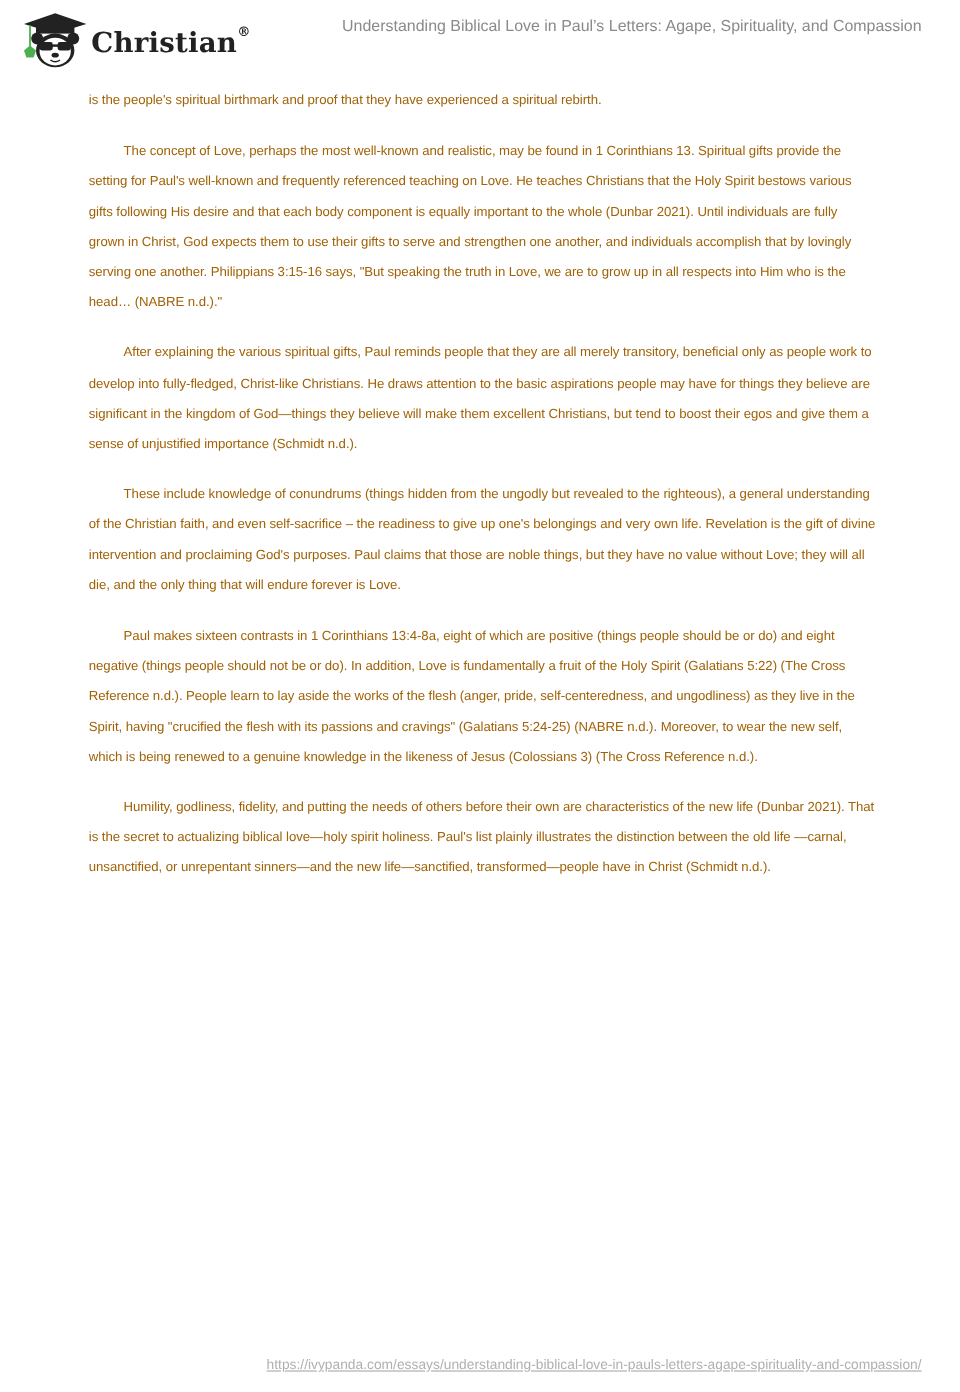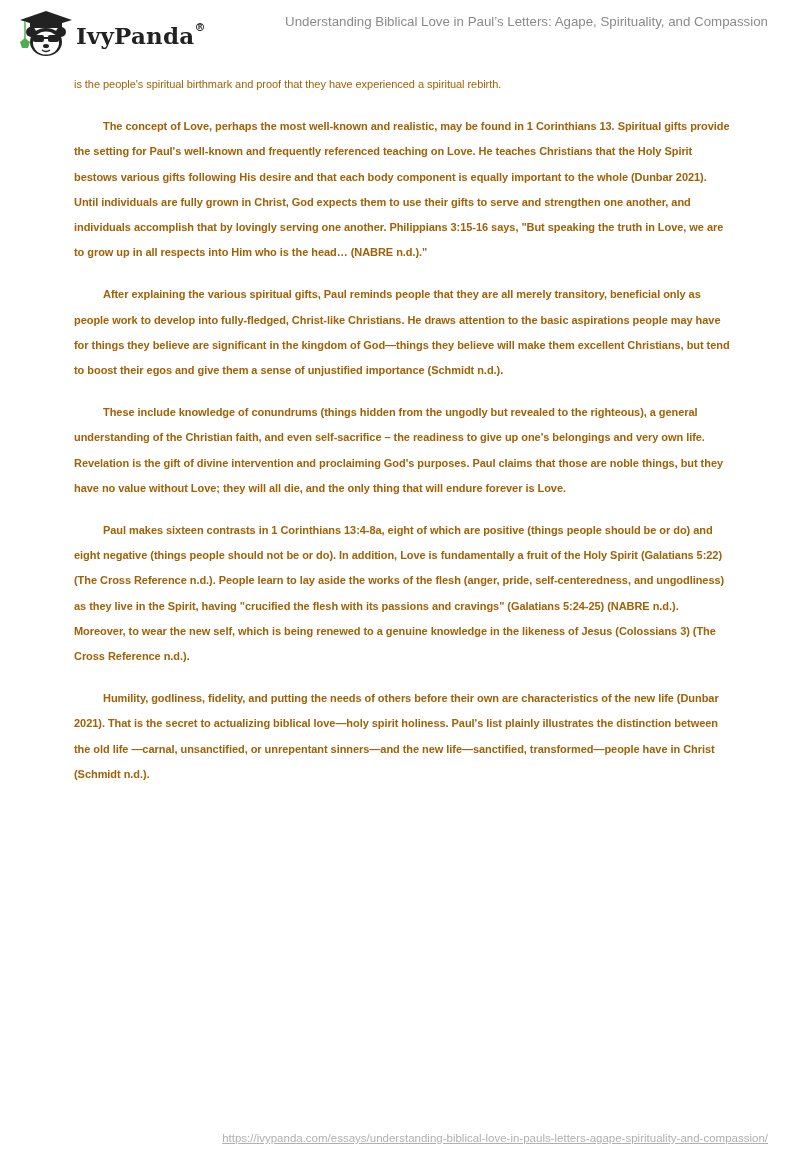--- a/index.html
+++ b/index.html
@@ -8,21 +8,21 @@
 
     .header { position: absolute; top: 0; left: 0; width: 800px; height: 60px; }
     .logo { position: absolute; left: 16px; top: 8px; display: flex; align-items: center; }
     .logo-mark { width: 58px; height: 50px; position: relative; }
     .logo-text { font-family: "DejaVu Serif", serif; font-weight: bold; font-size: 23px; color: #222; margin-left: 2px; margin-top: 4px; letter-spacing: 0.2px; }
     .logo-text sup { font-size: 11px; position: relative; top: -4px; }
     .doc-title { position: absolute; right: 32px; top: 14px; font-size: 13.3px; color: #8a8a8a; white-space: nowrap; }
 
     .content { position: absolute; left: 74px; top: 72px; width: 656px; }
     .para { font-size: 11px; line-height: 25.2px; color: #a16207; margin-bottom: 17px; letter-spacing: -0.05px; }
-    .para.indent { text-indent: 29px; font-weight: bold; }
+    .para.indent { text-indent: 29px; }
 
     .footer-url { position: absolute; right: 32px; top: 1132px; font-size: 11.5px; color: #b0b0b0; white-space: nowrap; text-decoration: underline; }
   </style>
 </head>
 <body>
 
 <div class="header">
   <div class="logo">
     <div class="logo-mark">
       <svg width="58" height="50" viewBox="0 0 58 50">
@@ -40,21 +40,21 @@
         <ellipse cx="30" cy="35" rx="13" ry="11.5" fill="#fff"></ellipse>
 
         <rect x="17" y="27" width="11" height="7" rx="2" fill="#222"></rect>
         <rect x="32" y="27" width="11" height="7" rx="2" fill="#222"></rect>
         <rect x="27" y="29" width="6" height="2" fill="#222"></rect>
 
         <ellipse cx="30" cy="38" rx="3" ry="2" fill="#222"></ellipse>
         <path d="M26,42 Q30,45 34,42" stroke="#222" stroke-width="1.3" fill="none"></path>
       </svg>
     </div>
-    <span class="logo-text"><span>IvyPanda</span><sup>®</sup></span>
+    <span class="logo-text"><span>Christian</span><sup>®</sup></span>
   </div>
   <div class="doc-title">Understanding Biblical Love in Paul’s Letters: Agape, Spirituality, and Compassion</div>
 </div>
 
 <div class="content">
   <p class="para">is the people's spiritual birthmark and proof that they have experienced a spiritual rebirth.</p>
   <p class="para indent">The concept of Love, perhaps the most well-known and realistic, may be found in 1 Corinthians 13. Spiritual gifts provide the setting for Paul's well-known and frequently referenced teaching on Love. He teaches Christians that the Holy Spirit bestows various gifts following His desire and that each body component is equally important to the whole (Dunbar 2021). Until individuals are fully grown in Christ, God expects them to use their gifts to serve and strengthen one another, and individuals accomplish that by lovingly serving one another. Philippians 3:15-16 says, "But speaking the truth in Love, we are to grow up in all respects into Him who is the head… (NABRE n.d.)."</p>
   <p class="para indent">After explaining the various spiritual gifts, Paul reminds people that they are all merely transitory, beneficial only as people work to develop into fully-fledged, Christ-like Christians. He draws attention to the basic aspirations people may have for things they believe are significant in the kingdom of God—things they believe will make them excellent Christians, but tend to boost their egos and give them a sense of unjustified importance (Schmidt n.d.).</p>
   <p class="para indent">These include knowledge of conundrums (things hidden from the ungodly but revealed to the righteous), a general understanding of the Christian faith, and even self-sacrifice – the readiness to give up one's belongings and very own life. Revelation is the gift of divine intervention and proclaiming God's purposes. Paul claims that those are noble things, but they have no value without Love; they will all die, and the only thing that will endure forever is Love.</p>
   <p class="para indent">Paul makes sixteen contrasts in 1 Corinthians 13:4-8a, eight of which are positive (things people should be or do) and eight negative (things people should not be or do). In addition, Love is fundamentally a fruit of the Holy Spirit (Galatians 5:22) (The Cross Reference n.d.). People learn to lay aside the works of the flesh (anger, pride, self-centeredness, and ungodliness) as they live in the Spirit, having "crucified the flesh with its passions and cravings" (Galatians 5:24-25) (NABRE n.d.). Moreover, to wear the new self, which is being renewed to a genuine knowledge in the likeness of Jesus (Colossians 3) (The Cross Reference n.d.).</p>

